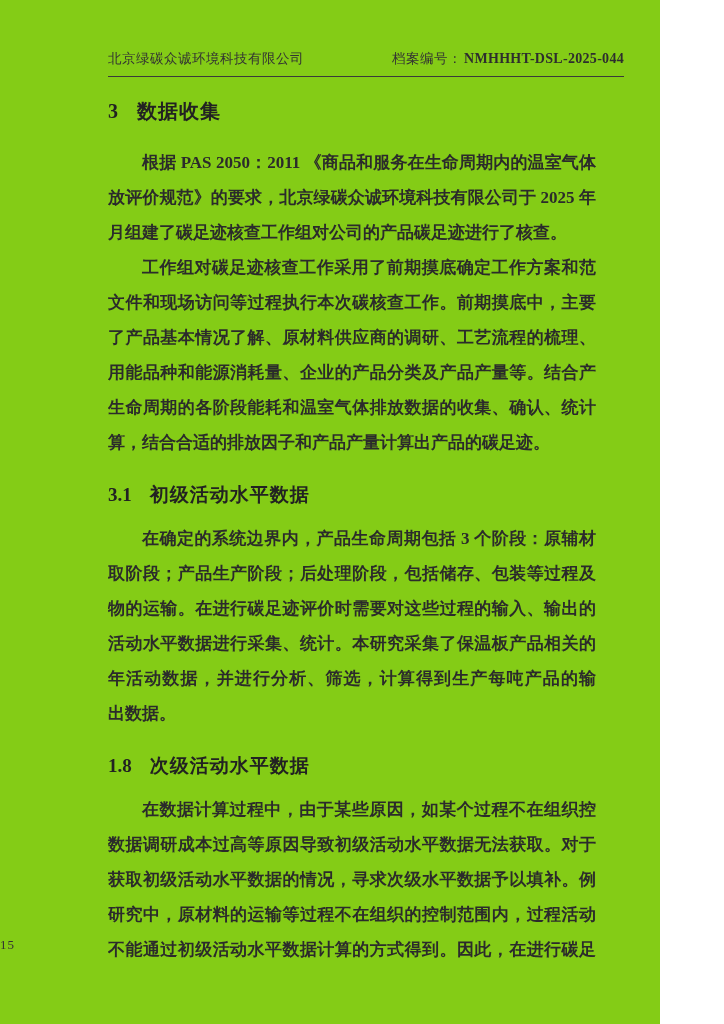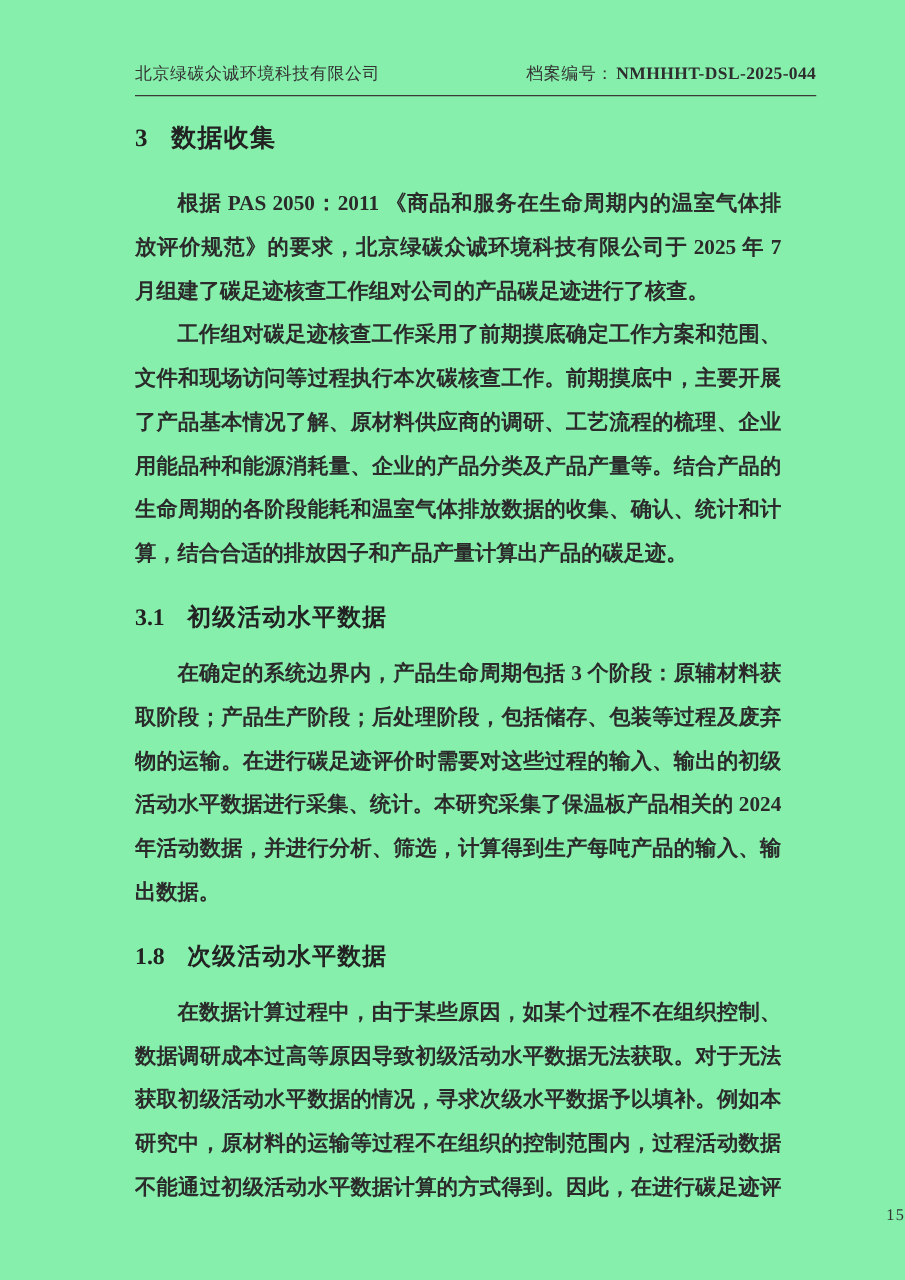--- a/index.html
+++ b/index.html
@@ -8,26 +8,26 @@
     background: #ffffff;
   }
   body {
     width: 724px;
     height: 1024px;
     font-family: "Liberation Serif", "DejaVu Serif", serif;
     color: #2b2b2b;
   }
   .page {
     box-sizing: border-box;
-    width: 724px;
+    width: 660px;
     height: 1024px;
-    padding: 50px 99px 0 108px;
+    padding: 50px 64px 0 108px;
     position: relative;
     overflow: hidden;
-    background: #86efac;
+    background: #84cc16;
   }
   
   .header {
     display: flex;
     justify-content: space-between;
     align-items: flex-end;
     margin-right: -28px;
     border-bottom: 1.5px solid #3a3a3a;
     padding-bottom: 8px;
     font-size: 13.5px;
@@ -62,22 +62,22 @@
     overflow: hidden;
     color: #2b2b2b;
     font-weight: bold;
   }
   .line.first { text-indent: 34px; }
   .line.natural { text-align-last: left; }
   
   .page-number {
     position: absolute;
     left: 0; right: 0;
-    bottom: 44px;
-    text-align: right;
+    bottom: 71px;
+    text-align: left;
     font-size: 13px;
     color: #333333;
     letter-spacing: 1px;
   }
 </style>
 </head>
 <body>
 
 <div class="page">
 

